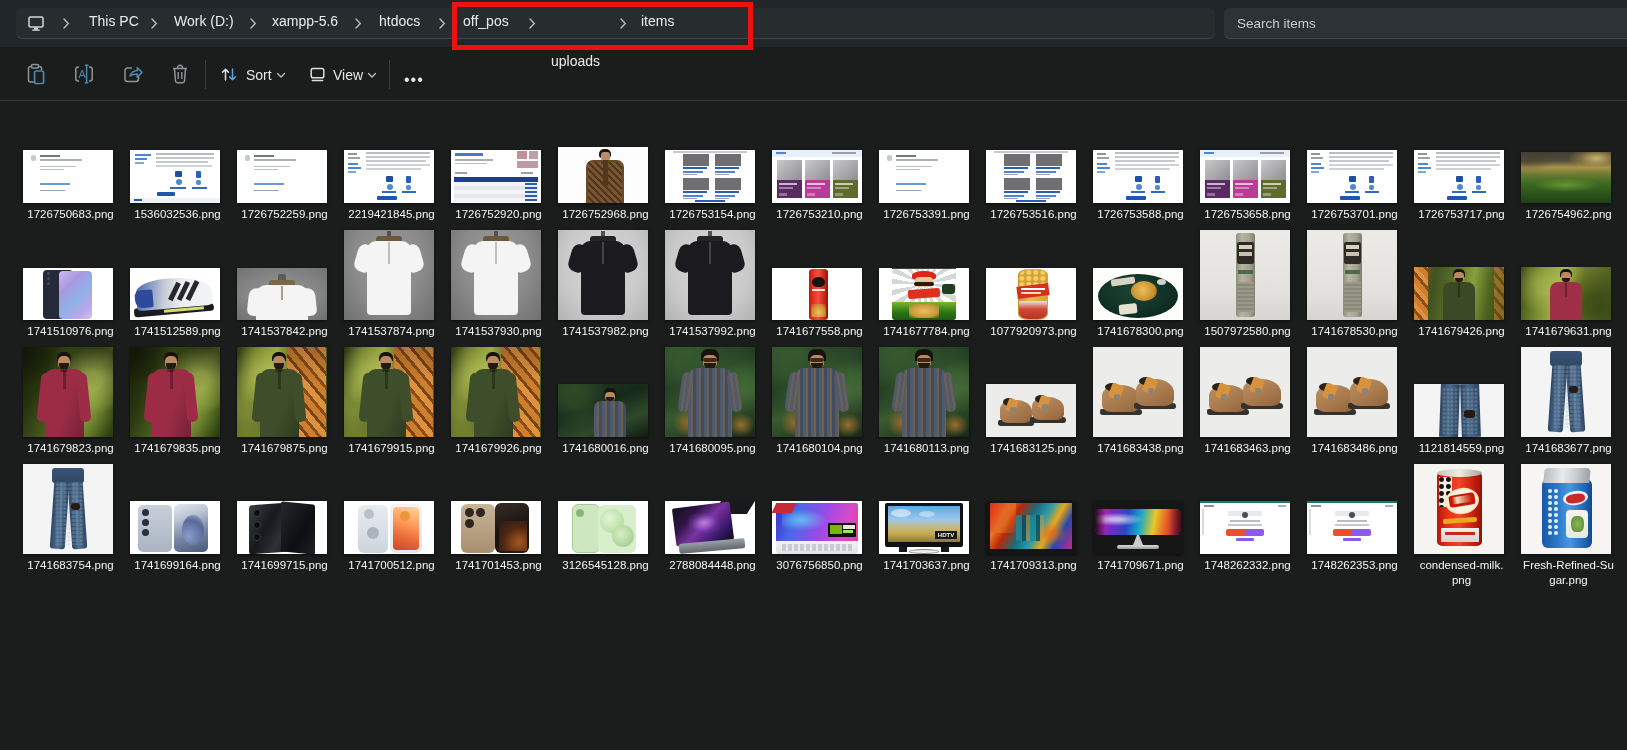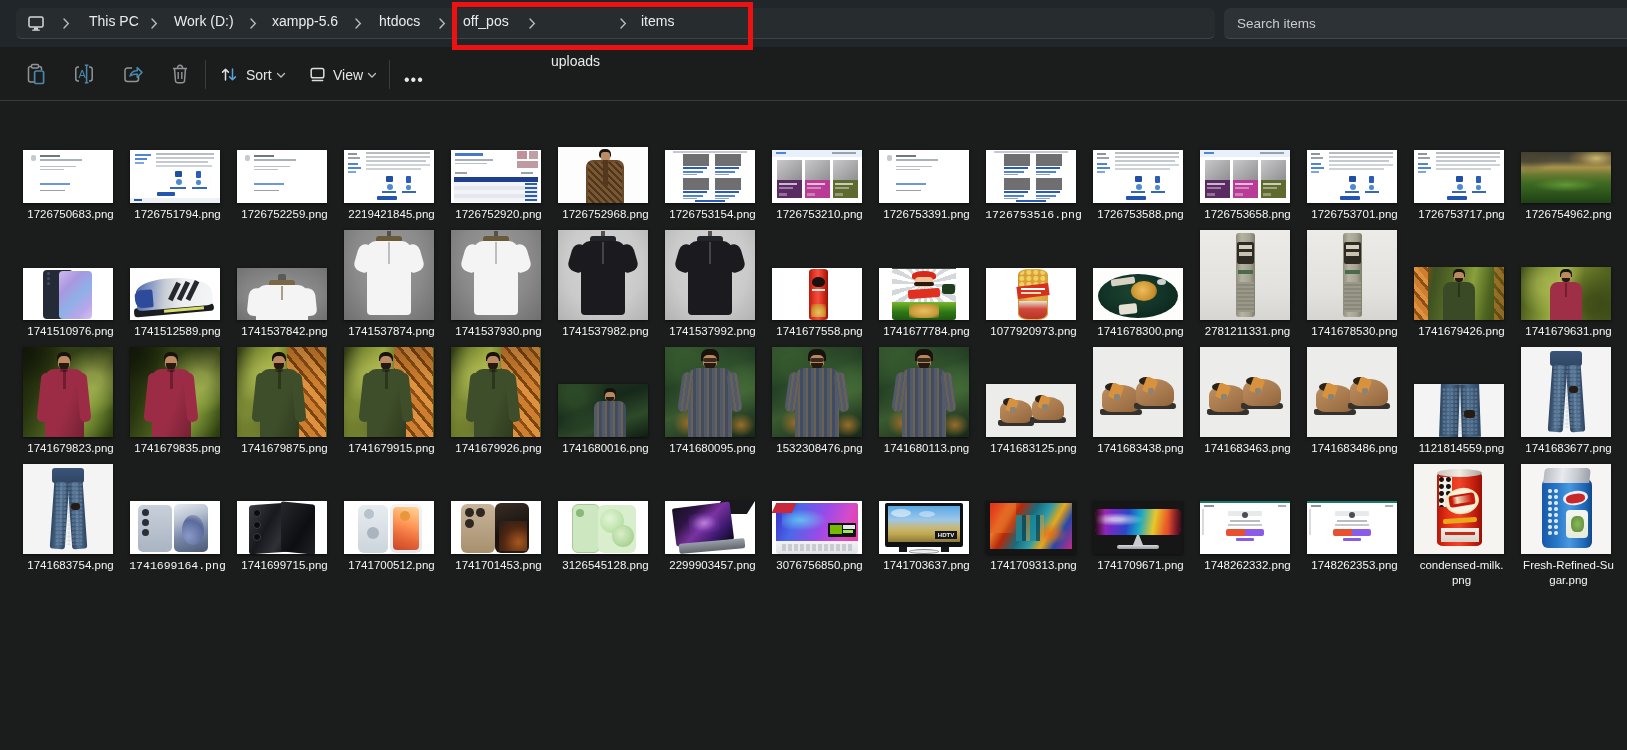--- a/index.html
+++ b/index.html
@@ -101,21 +101,21 @@
     <i style="left:45px;top:21px;width:7px;height:6px;background:#1f4fa0;border-radius:1px"></i>
     <i style="left:66px;top:21px;width:5px;height:7px;background:#2a5cb8;border-radius:1px"></i>
     <i style="left:46px;top:29px;width:6px;height:6px;background:#4d8ad0;border-radius:3px"></i>
     <i style="left:66px;top:30px;width:5px;height:5px;background:#4d8ad0;border-radius:2px"></i>
     <i style="left:40px;top:37px;width:16px;height:2px;background:#3668b8"></i>
     <i style="left:62px;top:37px;width:15px;height:2px;background:#3668b8"></i>
     <i style="left:27px;top:42px;width:18px;height:4px;background:#2155b0;border-radius:1px"></i>
     <i style="left:0;top:48px;width:90px;height:5px;background:#eef1f6"></i>
     <i style="left:4px;top:49px;width:8px;height:2px;background:#2155b0"></i>
   </div>
-<div class="lbl" style="left:124px;top:207px;">1726751794.png</div>
+<div class="lbl" style="left:124px;top:207px;">1536032536.png</div>
 <div class="thumb" style="left:237px;top:150px;width:90px;height:53px;background:#fff">
     <i style="left:8px;top:5px;width:5px;height:6px;background:#c5cad0;border-radius:2px"></i>
     <i style="left:17px;top:5px;width:20px;height:2px;background:#70777e"></i>
     <i style="left:17px;top:9px;width:42px;height:2px;background:#aab1b8"></i>
     <i style="left:17px;top:16px;width:36px;height:1px;background:#b8bfc6"></i>
     <i style="left:17px;top:19px;width:24px;height:1px;background:#b8bfc6"></i>
     <i style="left:17px;top:33px;width:30px;height:2px;background:#6b99d8"></i>
     <i style="left:17px;top:40px;width:25px;height:1px;background:#9aa1a8"></i>
   </div>
 <div class="lbl" style="left:231px;top:207px;">1726752259.png</div>
@@ -234,21 +234,21 @@
     <i style="left:18px;top:28px;width:26px;height:12px;background:#6f6f71"></i>
     <i style="left:18px;top:41px;width:24px;height:2px;background:#2a5cb8"></i>
     <i style="left:18px;top:45px;width:20px;height:2px;background:#4f84d8"></i>
     <i style="left:18px;top:48px;width:14px;height:1px;background:#9aa1a8"></i>
     <i style="left:50px;top:28px;width:26px;height:12px;background:#6f6f71"></i>
     <i style="left:50px;top:41px;width:24px;height:2px;background:#2a5cb8"></i>
     <i style="left:50px;top:45px;width:20px;height:2px;background:#4f84d8"></i>
     <i style="left:50px;top:48px;width:14px;height:1px;background:#9aa1a8"></i>
     <i style="left:30px;top:50px;width:30px;height:2px;background:#2a5cb8"></i>
   </div>
-<div class="lbl" style="left:980px;top:207px;font-family:Liberation Mono, monospace;">1726753516.png</div>
+<div class="lbl" style="left:980px;top:207px;">1726753516.png</div>
 <div class="thumb" style="left:1093px;top:150px;width:90px;height:53px;background:#fff">
     <i style="left:4px;top:3px;width:9px;height:2px;background:#8d949b"></i>
     <i style="left:4px;top:7px;width:12px;height:2px;background:#9aa1a8"></i>
     <i style="left:4px;top:13px;width:10px;height:2px;background:#4f84d8"></i>
     <i style="left:4px;top:17px;width:13px;height:2px;background:#4f84d8"></i>
     <i style="left:4px;top:21px;width:8px;height:2px;background:#7fa6de"></i>
     <i style="left:22px;top:2px;width:64px;height:2px;background:#b7bdc3"></i>
     <i style="left:22px;top:6px;width:64px;height:2px;background:#c3c9cf"></i>
     <i style="left:22px;top:10px;width:60px;height:2px;background:#c3c9cf"></i>
     <i style="left:22px;top:14px;width:64px;height:2px;background:#cdd3d9"></i>
@@ -437,21 +437,21 @@
 <div class="lbl" style="left:1087px;top:324px;">1741678300.png</div>
 <div class="thumb" style="left:1200px;top:230px;width:90px;height:90px;background:#e8e7e3">
     <i style="left:0;top:0;width:90px;height:90px;background:linear-gradient(180deg,#ecebe7 0,#e2e1dd 70%,#d6d5d1 100%)"></i>
     <i style="left:36px;top:3px;width:19px;height:84px;background:linear-gradient(90deg,#8f8d7c 0,#b5b3a2 30%,#a5a392 70%,#7f7d6c 100%);border-radius:3px"></i>
     <i style="left:37px;top:12px;width:17px;height:22px;background:#2e2a24;border-radius:2px"></i>
     <i style="left:39px;top:15px;width:13px;height:4px;background:#d8d2c2"></i>
     <i style="left:39px;top:22px;width:13px;height:4px;background:#c8c2b2"></i>
     <i style="left:38px;top:40px;width:15px;height:4px;background:#4a6a4a"></i>
     <i style="left:37px;top:52px;width:17px;height:30px;background:repeating-linear-gradient(0deg,#9a9888 0 2px,#8a887a 2px 4px)"></i>
   </div>
-<div class="lbl" style="left:1194px;top:324px;">2781211331.png</div>
+<div class="lbl" style="left:1194px;top:324px;">1507972580.png</div>
 <div class="thumb" style="left:1307px;top:230px;width:90px;height:90px;background:#e8e7e3">
     <i style="left:0;top:0;width:90px;height:90px;background:linear-gradient(180deg,#ecebe7 0,#e2e1dd 70%,#d6d5d1 100%)"></i>
     <i style="left:36px;top:3px;width:19px;height:84px;background:linear-gradient(90deg,#8f8d7c 0,#b5b3a2 30%,#a5a392 70%,#7f7d6c 100%);border-radius:3px"></i>
     <i style="left:37px;top:12px;width:17px;height:22px;background:#2e2a24;border-radius:2px"></i>
     <i style="left:39px;top:15px;width:13px;height:4px;background:#d8d2c2"></i>
     <i style="left:39px;top:22px;width:13px;height:4px;background:#c8c2b2"></i>
     <i style="left:38px;top:40px;width:15px;height:4px;background:#4a6a4a"></i>
     <i style="left:37px;top:52px;width:17px;height:30px;background:repeating-linear-gradient(0deg,#9a9888 0 2px,#8a887a 2px 4px)"></i>
   </div>
 <div class="lbl" style="left:1301px;top:324px;">1741678530.png</div>
@@ -578,21 +578,21 @@
     <i style="left:8px;top:62px;width:30px;height:28px;background:radial-gradient(ellipse,#c87828aa 0,#c8782800 70%)"></i>
     <i style="left:62px;top:66px;width:28px;height:24px;background:radial-gradient(ellipse,#d08830aa 0,#d0883000 70%)"></i>
     <i style="left:36px;top:2px;width:18px;height:12px;background:#17120e;border-radius:7px 7px 0 0"></i>
     <i style="left:38px;top:8px;width:14px;height:13px;background:#b9885e;border-radius:5px"></i>
     <i style="left:38px;top:11px;width:14px;height:4px;background:#3a2a1a;border-radius:2px"></i>
     <i style="left:39px;top:16px;width:12px;height:6px;background:#241a12;border-radius:0 0 5px 5px"></i>
     <i style="left:23px;top:21px;width:44px;height:69px;background:repeating-linear-gradient(90deg,#515a6a 0 3px,#6a6152 3px 5px,#434c5e 5px 8px),repeating-linear-gradient(0deg,#00000000 0 4px,#00000040 4px 6px);border-radius:9px 9px 0 0"></i>
     <i style="left:15px;top:25px;width:11px;height:40px;background:repeating-linear-gradient(90deg,#515a6a 0 3px,#6a6152 3px 5px);border-radius:6px;transform:rotate(8deg)"></i>
     <i style="left:64px;top:25px;width:11px;height:40px;background:repeating-linear-gradient(90deg,#515a6a 0 3px,#6a6152 3px 5px);border-radius:6px;transform:rotate(-8deg)"></i>
   </div>
-<div class="lbl" style="left:766px;top:441px;">1532308476.png</div>
+<div class="lbl" style="left:766px;top:441px;">1741680104.png</div>
 <div class="thumb" style="left:879px;top:347px;width:90px;height:90px;background:#1d3520">
     <i style="left:0;top:0;width:90px;height:90px;background:linear-gradient(160deg,#2e4a2a 0,#1d3520 35%,#3a5a30 60%,#16281a 100%)"></i>
     <i style="left:0;top:0;width:90px;height:90px;background:radial-gradient(circle at 25% 20%,#4a7a3a66 0 12%,transparent 45%),radial-gradient(circle at 80% 35%,#55884466 0 10%,transparent 40%)"></i>
     <i style="left:8px;top:62px;width:30px;height:28px;background:radial-gradient(ellipse,#c87828aa 0,#c8782800 70%)"></i>
     <i style="left:62px;top:66px;width:28px;height:24px;background:radial-gradient(ellipse,#d08830aa 0,#d0883000 70%)"></i>
     <i style="left:36px;top:2px;width:18px;height:12px;background:#17120e;border-radius:7px 7px 0 0"></i>
     <i style="left:38px;top:8px;width:14px;height:13px;background:#b9885e;border-radius:5px"></i>
     <i style="left:38px;top:11px;width:14px;height:4px;background:#3a2a1a;border-radius:2px"></i>
     <i style="left:39px;top:16px;width:12px;height:6px;background:#241a12;border-radius:0 0 5px 5px"></i>
     <i style="left:23px;top:21px;width:44px;height:69px;background:repeating-linear-gradient(90deg,#515a6a 0 3px,#6a6152 3px 5px,#434c5e 5px 8px),repeating-linear-gradient(0deg,#00000000 0 4px,#00000040 4px 6px);border-radius:9px 9px 0 0"></i>
@@ -683,21 +683,21 @@
   </div>
 <div class="lbl" style="left:17px;top:558px;">1741683754.png</div>
 <div class="thumb" style="left:130px;top:501px;width:90px;height:53px;background:#fff">
     <i style="left:8px;top:4px;width:34px;height:47px;background:linear-gradient(180deg,#c8d0da 0,#aab4c2 100%);border-radius:5px"></i>
     <i style="left:12px;top:8px;width:7px;height:7px;background:#2a2e36;border-radius:50%"></i>
     <i style="left:12px;top:18px;width:7px;height:7px;background:#2a2e36;border-radius:50%"></i>
     <i style="left:12px;top:28px;width:7px;height:7px;background:#2a2e36;border-radius:50%"></i>
     <i style="left:44px;top:3px;width:34px;height:48px;background:linear-gradient(160deg,#e8ecf2 0,#b8c2d2 30%,#7a88a8 60%,#4a5878 100%);border-radius:5px"></i>
     <i style="left:52px;top:14px;width:22px;height:30px;background:radial-gradient(circle at 30% 70%,#8a9ac8 0,#5a6a9a 60%,#3a4a7a00 100%);border-radius:50%"></i>
   </div>
-<div class="lbl" style="left:124px;top:558px;font-family:Liberation Mono, monospace;">1741699164.png</div>
+<div class="lbl" style="left:124px;top:558px;">1741699164.png</div>
 <div class="thumb" style="left:237px;top:501px;width:90px;height:53px;background:#fff">
     <i style="left:12px;top:3px;width:40px;height:49px;background:linear-gradient(120deg,#3a3d42 0,#17191d 45%,#2e3136 75%,#0e1013 100%);border-radius:3px;transform:skewY(-4deg)"></i>
     <i style="left:44px;top:2px;width:34px;height:50px;background:linear-gradient(120deg,#26282d 0,#0c0e11 60%,#1f2126 100%);border-radius:2px;transform:skewY(6deg)"></i>
     <i style="left:16px;top:8px;width:8px;height:8px;background:#0a0c0f;border-radius:50%;border:1px solid #3a3d42"></i>
     <i style="left:16px;top:20px;width:8px;height:8px;background:#0a0c0f;border-radius:50%;border:1px solid #3a3d42"></i>
     <i style="left:16px;top:32px;width:8px;height:8px;background:#0a0c0f;border-radius:50%;border:1px solid #3a3d42"></i>
   </div>
 <div class="lbl" style="left:231px;top:558px;">1741699715.png</div>
 <div class="thumb" style="left:344px;top:501px;width:90px;height:53px;background:#fff">
     <i style="left:14px;top:4px;width:30px;height:48px;background:linear-gradient(180deg,#e8ecf0 0,#ccd4dc 100%);border-radius:6px"></i>
@@ -724,21 +724,21 @@
     <i style="left:54px;top:24px;width:22px;height:22px;background:radial-gradient(circle at 40% 40%,#d8eec8 0,#98c880 100%);border-radius:50%"></i>
     <i style="left:18px;top:8px;width:8px;height:8px;background:#8ab878;border-radius:50%"></i>
   </div>
 <div class="lbl" style="left:552px;top:558px;">3126545128.png</div>
 <div class="thumb" style="left:665px;top:501px;width:90px;height:53px;background:#fff">
     <i style="left:56px;top:0;width:34px;height:13px;background:#17191d;transform:skewX(-32deg);transform-origin:0 0"></i>
     <i style="left:9px;top:4px;width:58px;height:38px;background:linear-gradient(140deg,#141020 0,#2e1444 28%,#7a32a0 52%,#38186a 78%,#0e0a18 100%);border-radius:2px;transform:rotate(-7deg)"></i>
     <i style="left:24px;top:12px;width:30px;height:20px;background:radial-gradient(ellipse,#cf92eccc 0,#7a3ab855 60%,transparent 100%);transform:rotate(-7deg)"></i>
     <i style="left:14px;top:40px;width:66px;height:10px;background:linear-gradient(180deg,#9aa0a8 0,#62676e 100%);border-radius:2px;transform:rotate(-5deg)"></i>
   </div>
-<div class="lbl" style="left:659px;top:558px;">2299903457.png</div>
+<div class="lbl" style="left:659px;top:558px;">2788084448.png</div>
 <div class="thumb" style="left:772px;top:501px;width:90px;height:53px;background:#fff">
     <i style="left:4px;top:2px;width:82px;height:42px;background:linear-gradient(110deg,#3a2ac8 0,#4a68e8 25%,#9a4ae8 55%,#d84ac8 80%,#e83a98 100%);border-radius:2px"></i>
     <i style="left:10px;top:8px;width:46px;height:22px;background:radial-gradient(ellipse at 40% 50%,#6ae8f8aa 0,#4a68e800 70%)"></i>
     <i style="left:24px;top:12px;width:30px;height:12px;background:linear-gradient(90deg,#8ad8f8 0,#c8eaf8 100());border-radius:2px;transform:rotate(-6deg)"></i>
     <i style="left:56px;top:22px;width:28px;height:14px;background:#111;border-radius:1px"></i>
     <i style="left:58px;top:24px;width:12px;height:9px;background:#76b900"></i>
     <i style="left:71px;top:24px;width:12px;height:4px;background:#e8e8e8"></i>
     <i style="left:71px;top:29px;width:10px;height:3px;background:#9ae858"></i>
     <i style="left:2px;top:2px;width:20px;height:10px;background:#c82838;transform:skewX(-25deg)"></i>
     <i style="left:4px;top:40px;width:82px;height:13px;background:linear-gradient(180deg,#f2f3f5 0,#dfe2e6 100%);border-radius:0 0 3px 3px"></i>

